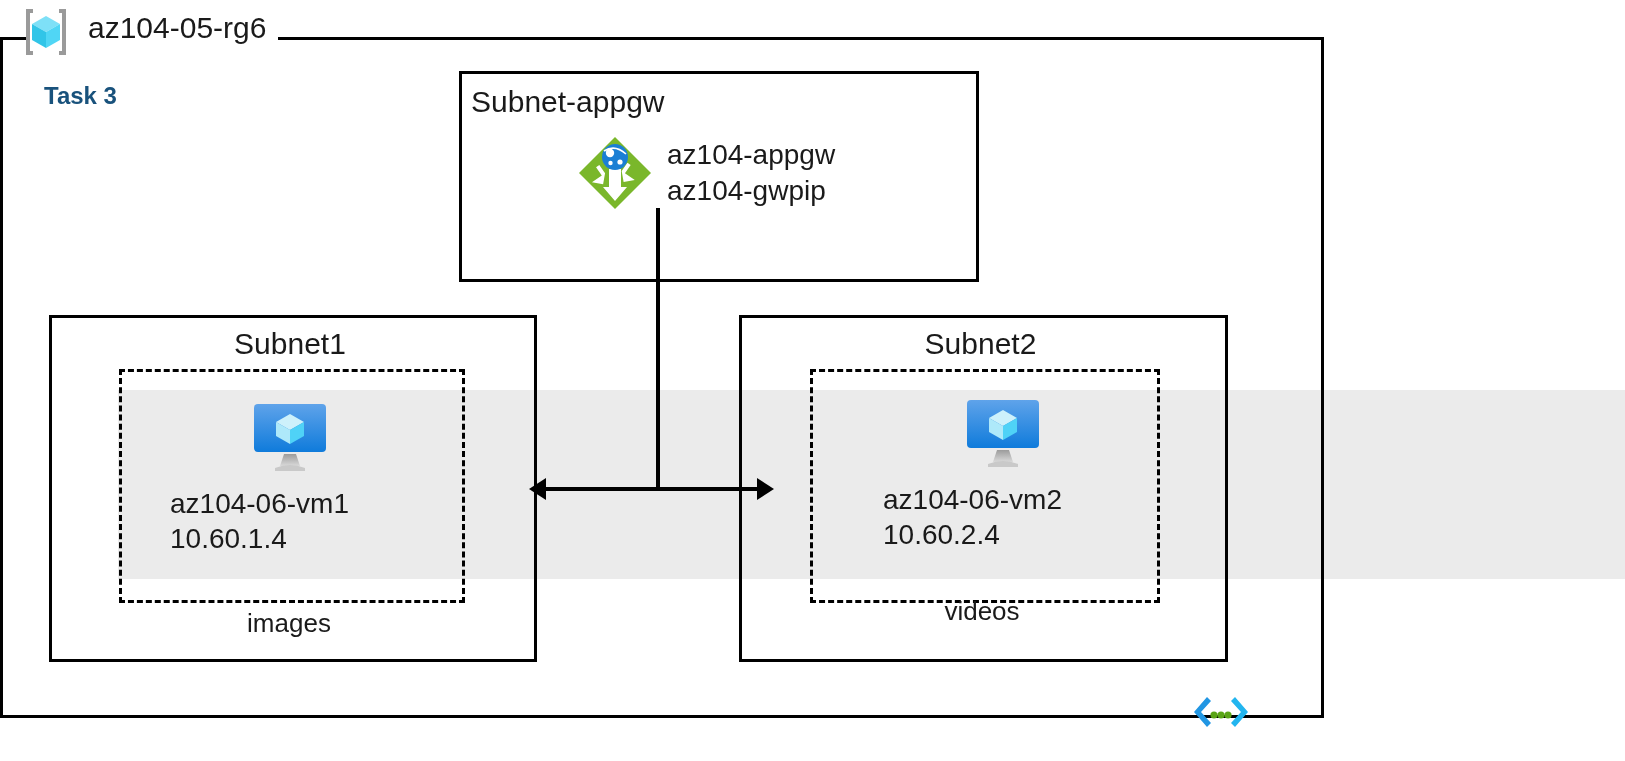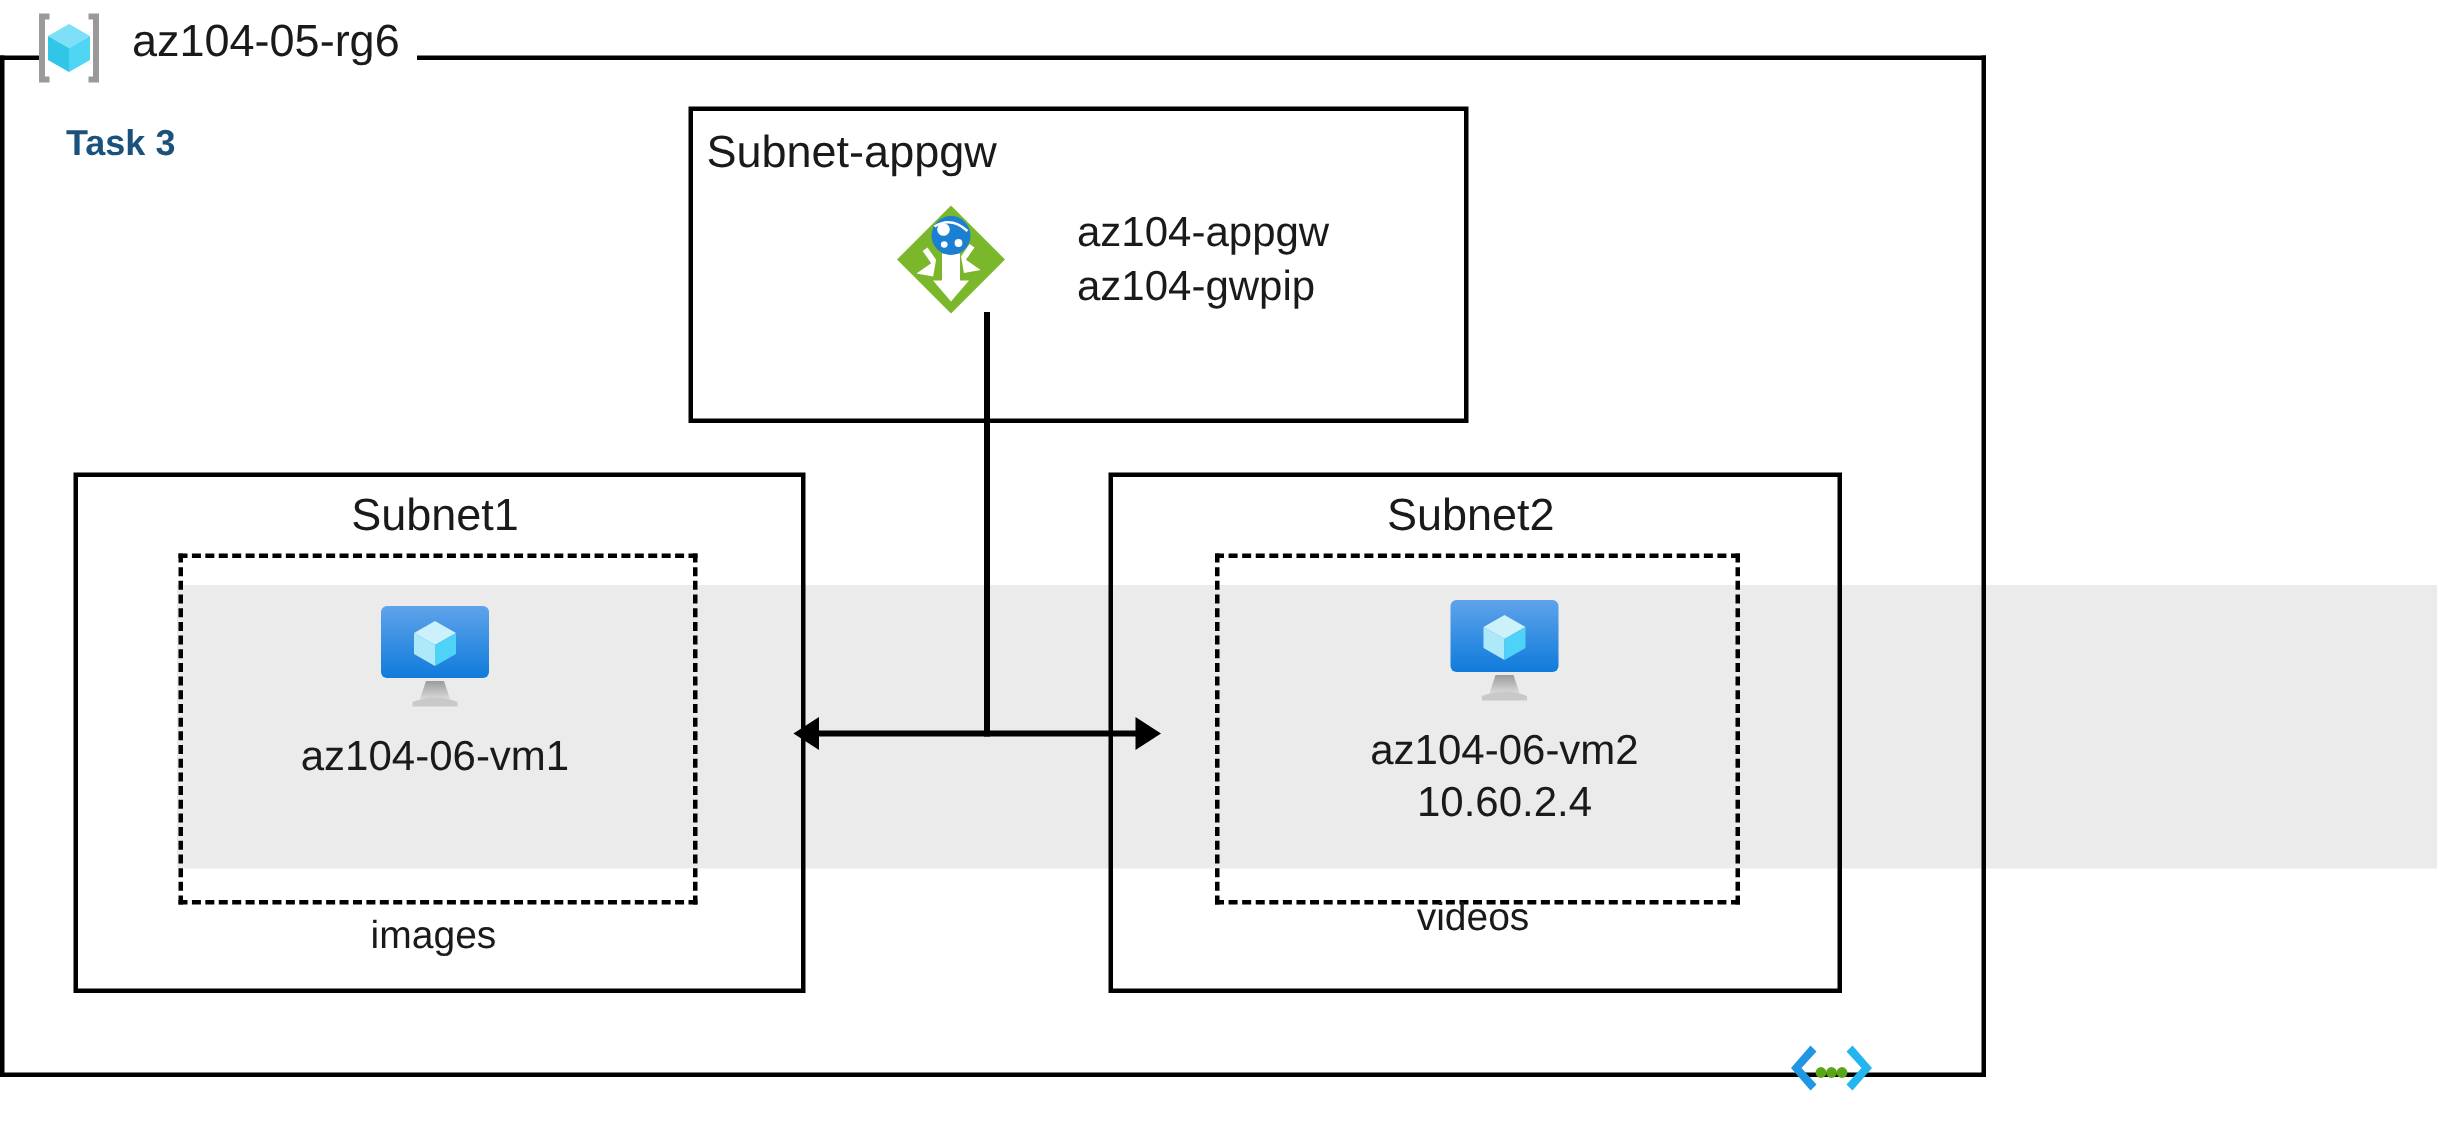--- a/index.html
+++ b/index.html
@@ -111,46 +111,45 @@
     font-size: 26px;
     color: #1a1a1a;
     text-align: center;
     white-space: nowrap;
     z-index: 6;
   }
   .caption1 { left: 119px; top: 608px; width: 340px; }
   .caption2 { left: 810px; top: 596px; width: 344px; }
 
   
-  .vm-group { z-index: 6; text-align: center; }
+  .vm-group { z-index: 6; text-align: left; }
   .vm1 { left: 170px; top: 402px; width: 240px; }
   .vm2 { left: 883px; top: 398px; width: 240px; }
   .vm-icon { width: 78px; height: 72px; margin: 0 auto; display: block; }
   .vm-name {
     font-size: 28px;
     color: #1a1a1a;
     line-height: 1.25;
     margin-top: 12px;
     white-space: nowrap;
   }
   .vm-ip {
     font-size: 28px;
     color: #1a1a1a;
     line-height: 1.25;
     white-space: nowrap;
   }
 
   
   .appgw-node {
-    left: 596px;
+    left: 577px;
     top: 135px;
     z-index: 6;
     display: flex;
     align-items: center;
-    gap: 32px;
   }
   .appgw-icon { width: 76px; height: 76px; display: block; }
   .appgw-labels {
     margin-left: 14px;
     font-size: 28px;
     line-height: 1.3;
     color: #1a1a1a;
     white-space: nowrap;
   }
 
@@ -261,20 +260,21 @@
         <path d="M24 66 Q39 60 54 66 L54 69 L24 69 Z" fill="#c9c9c9"></path>
 
         <path d="M39 12 L53 20 L39 28 L25 20 Z" fill="#cdf1fb"></path>
 
         <path d="M25 20 L39 28 L39 42 L25 34 Z" fill="#aee9fa"></path>
 
         <path d="M53 20 L53 34 L39 42 L39 28 Z" fill="#4fd2f7"></path>
       </svg>
     </span>
     <div class="vm-name">az104-06-vm1</div>
+    <div class="vm-ip">10.60.1.4</div>
   </div>
   <div class="dashed-caption caption1">images</div>
 
   <div class="abs subnet-box subnet2"></div>
   <div class="subnet-title subnet2-title">Subnet2</div>
   <div class="abs dashed-box dashed2"></div>
   <div class="abs vm-group vm2">
     <span>
       <svg class="vm-icon" viewBox="0 0 78 72">
         <defs>

